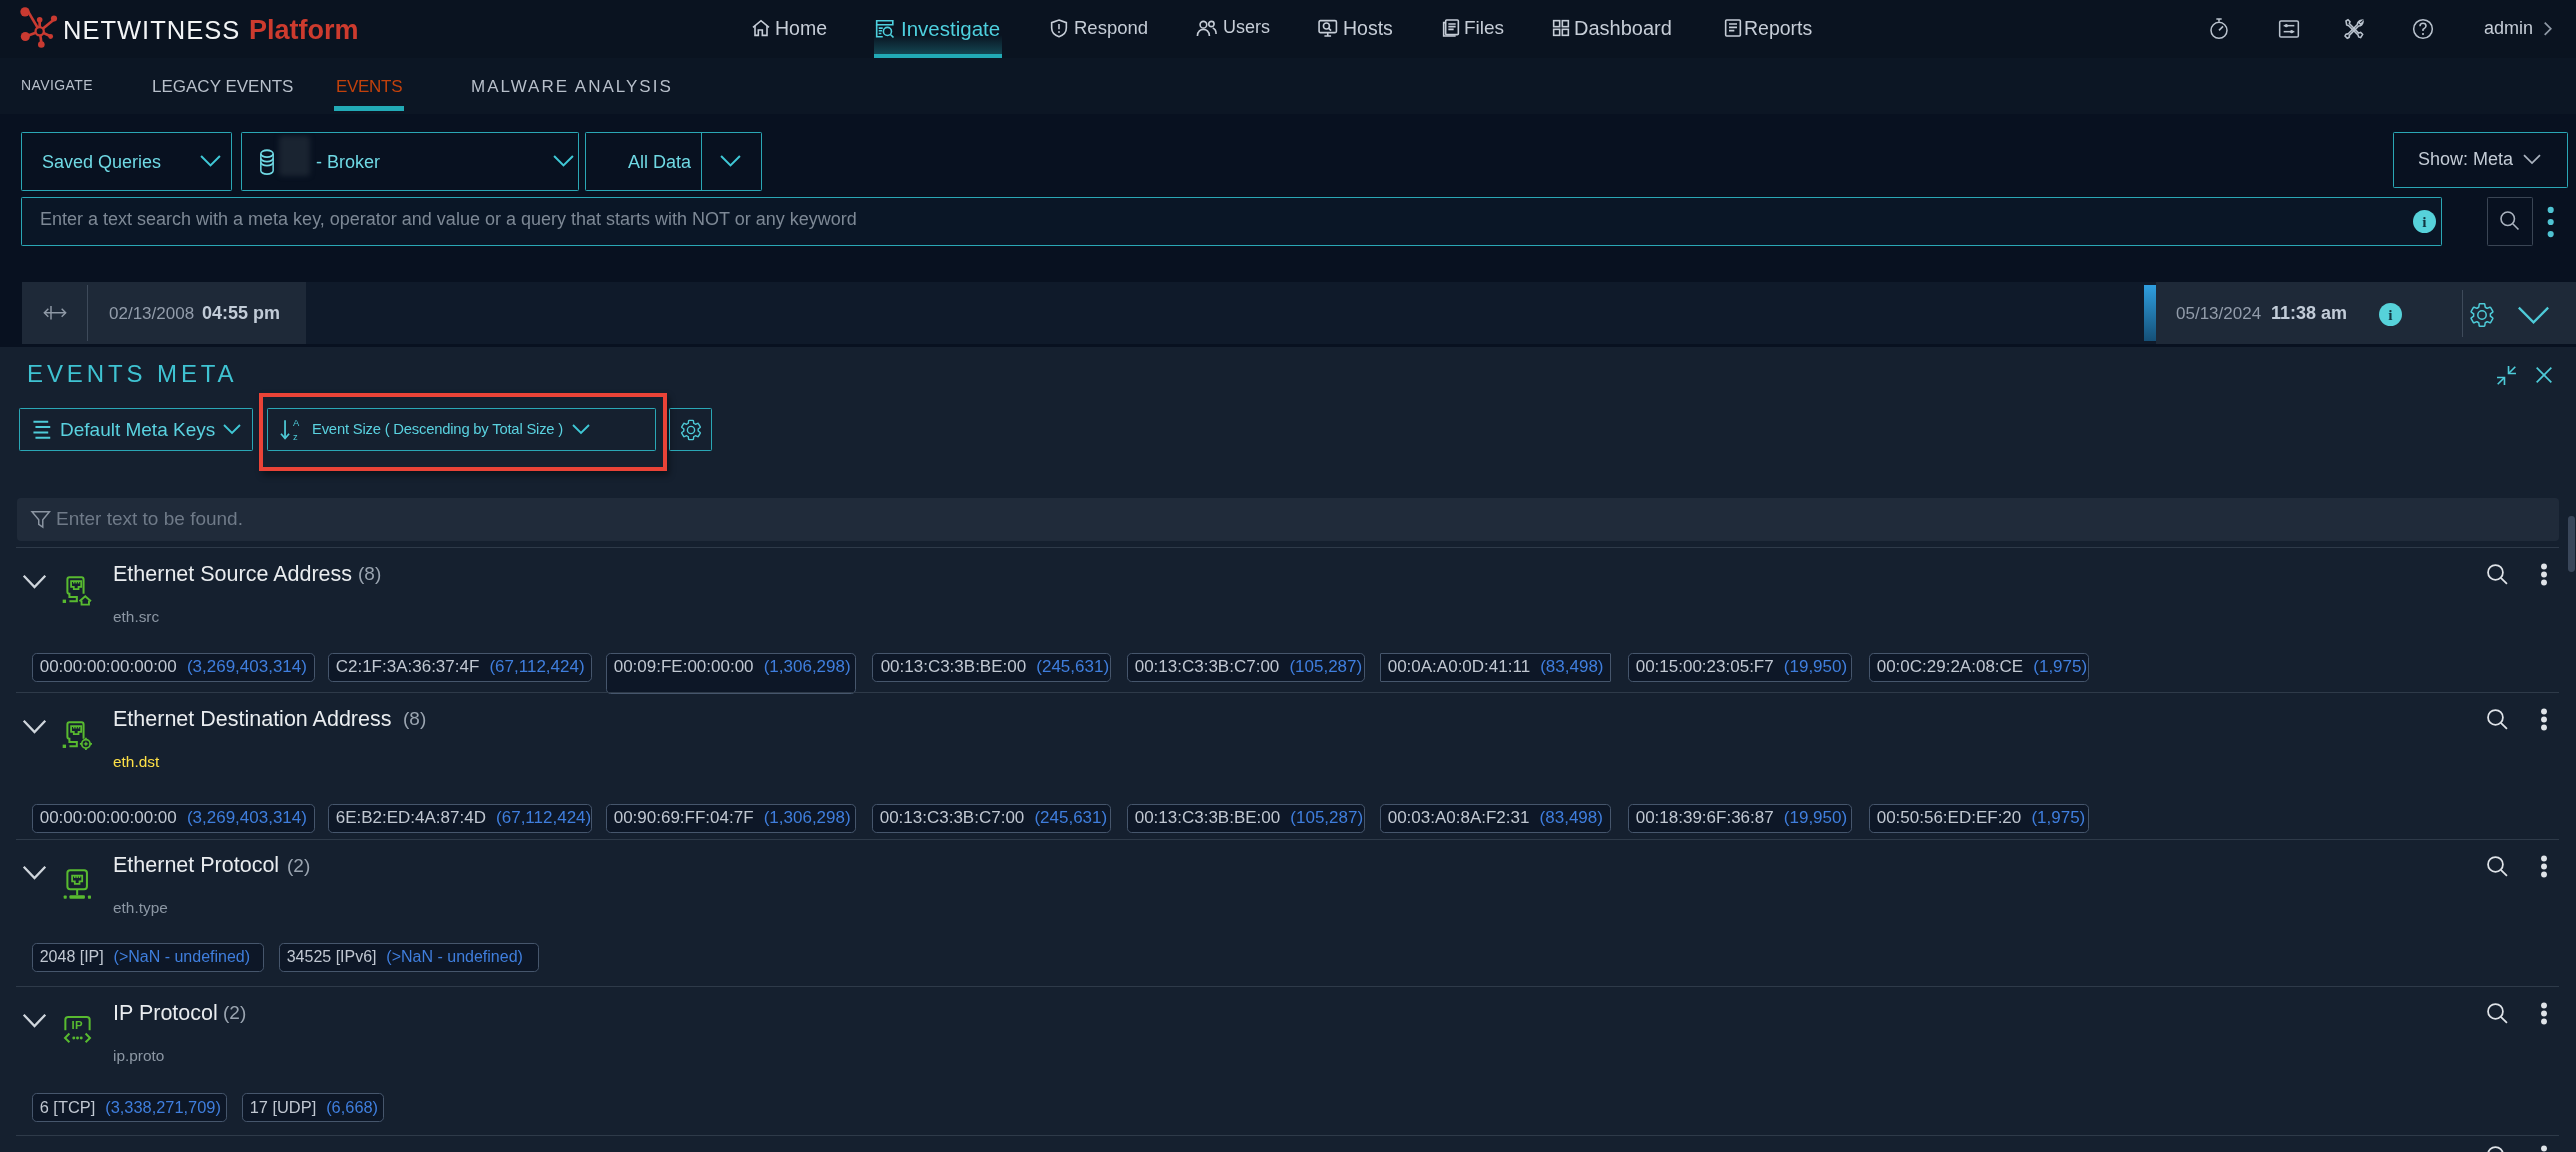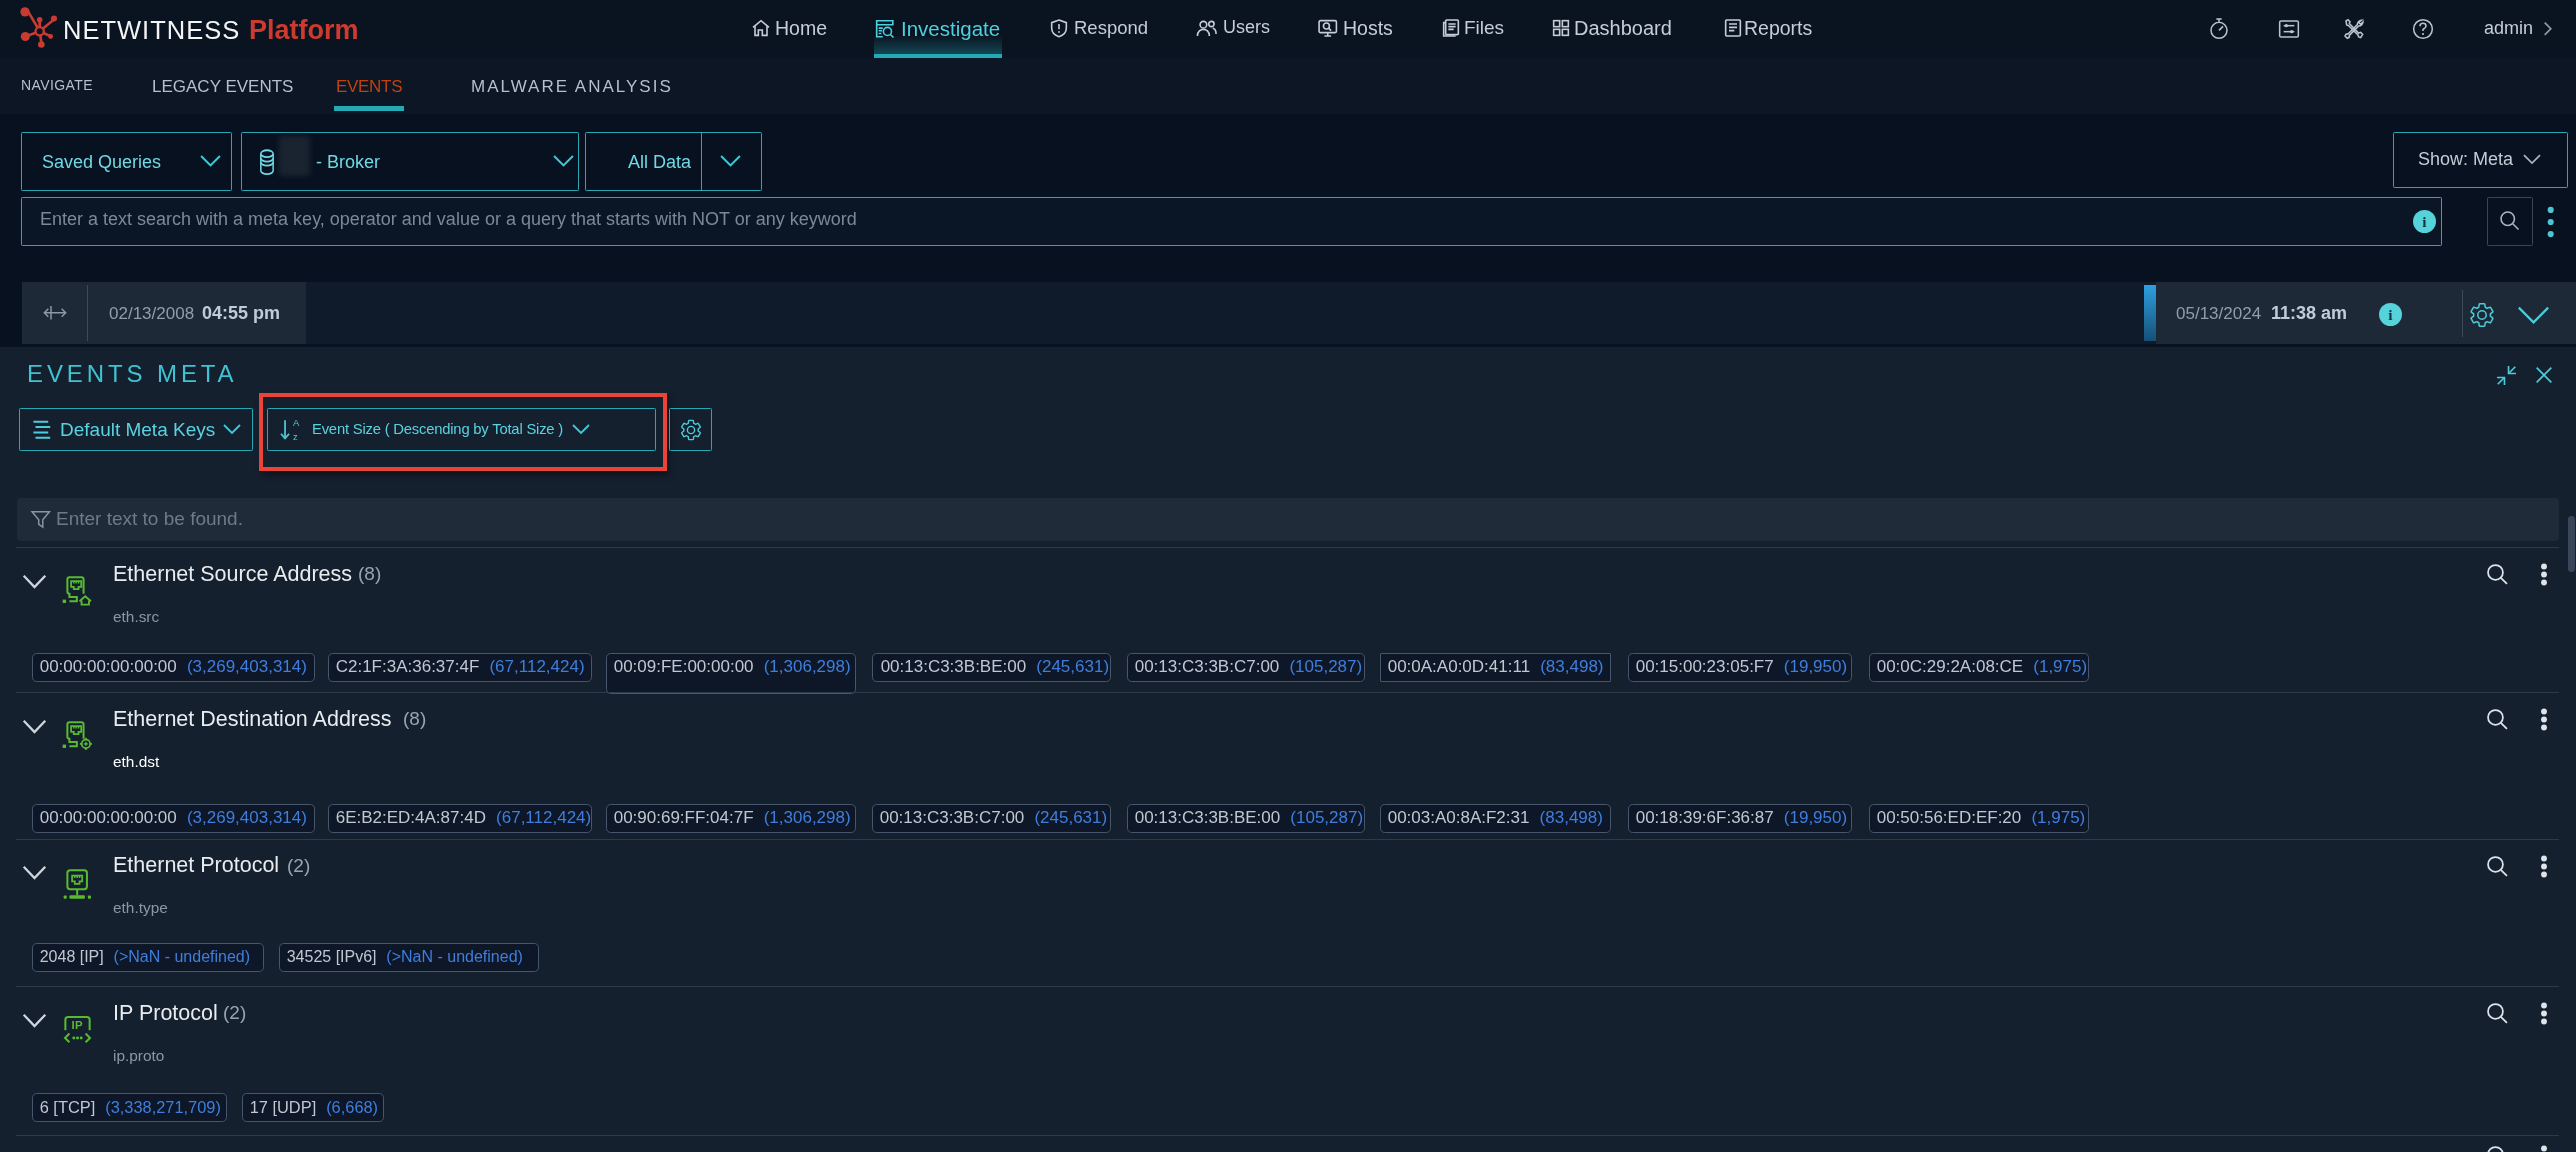--- a/index.html
+++ b/index.html
@@ -285,21 +285,21 @@
 </g>
 <circle cx="35.5" cy="35.5" r="6.2" stroke="#58ba30" stroke-width="2.6" fill="none"></circle>
 <g stroke="#58ba30" stroke-width="2.6">
         <path d="M35.5 26.5 V29.3 M35.5 41.7 V44.5 M26.5 35.5 H29.3 M41.7 35.5 H44.5"></path>
       </g>
 <path d="M35.5 31.5 L36.7 34.3 L39.5 35.5 L36.7 36.7 L35.5 39.5 L34.3 36.7 L31.5 35.5 L34.3 34.3 Z" fill="#58ba30"></path>
 <rect x="1" y="36.5" width="5" height="5" fill="#58ba30"></rect>
 </svg>
 <div class="abs" style="left:113px;top:707px;font-size:21.5px;color:#e9ecef;">Ethernet Destination Address</div>
 <div class="abs" style="left:403px;top:708px;font-size:19px;color:#9aa4b0;">(8)</div>
-<div class="abs" style="left:113px;top:753px;font-size:15.4px;color:#ffffff;">eth.dst</div>
+<div class="abs" style="left:113px;top:753px;font-size:15.4px;color:#fde047;">eth.dst</div>
 <svg class="abs" style="left:2484px;top:706px" width="27" height="27" viewBox="0 0 40 40">
       <circle cx="17" cy="17" r="11" stroke="#dfe3e8" stroke-width="2.6" fill="none"></circle>
       <line x1="25" y1="25" x2="34" y2="34" stroke="#dfe3e8" stroke-width="2.6"></line>
     </svg>
 <svg class="abs" style="left:2540px;top:708px" width="8" height="23" viewBox="0 0 12 34">
       <g fill="#dfe3e8">
         <circle cx="6" cy="5" r="4.4"></circle>
         <circle cx="6" cy="17" r="4.4"></circle>
         <circle cx="6" cy="29" r="4.4"></circle>
       </g>

